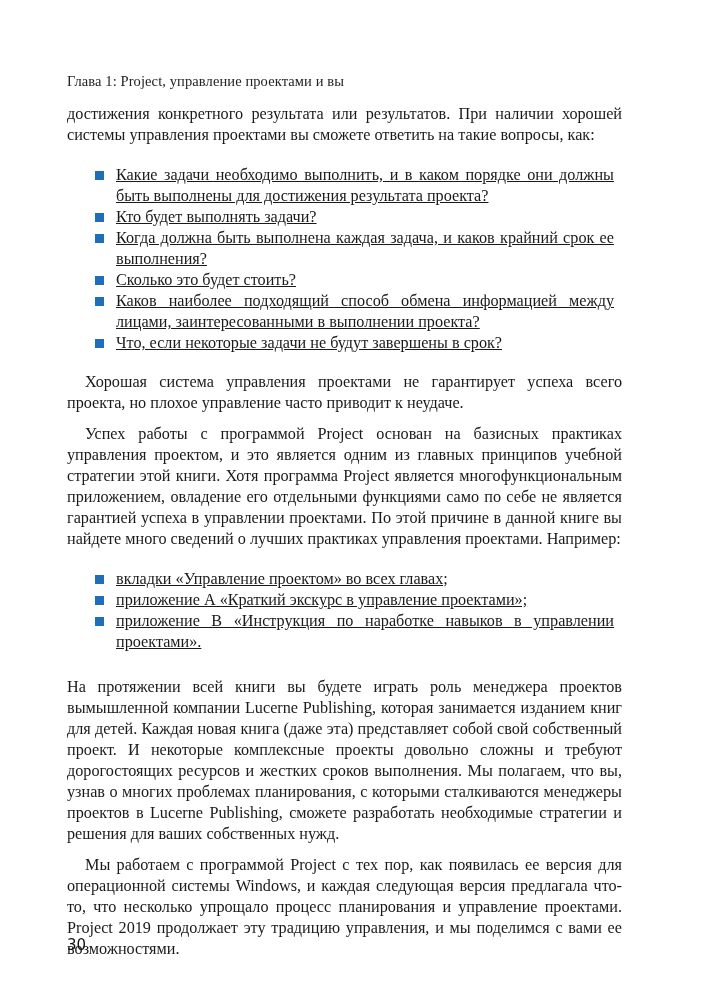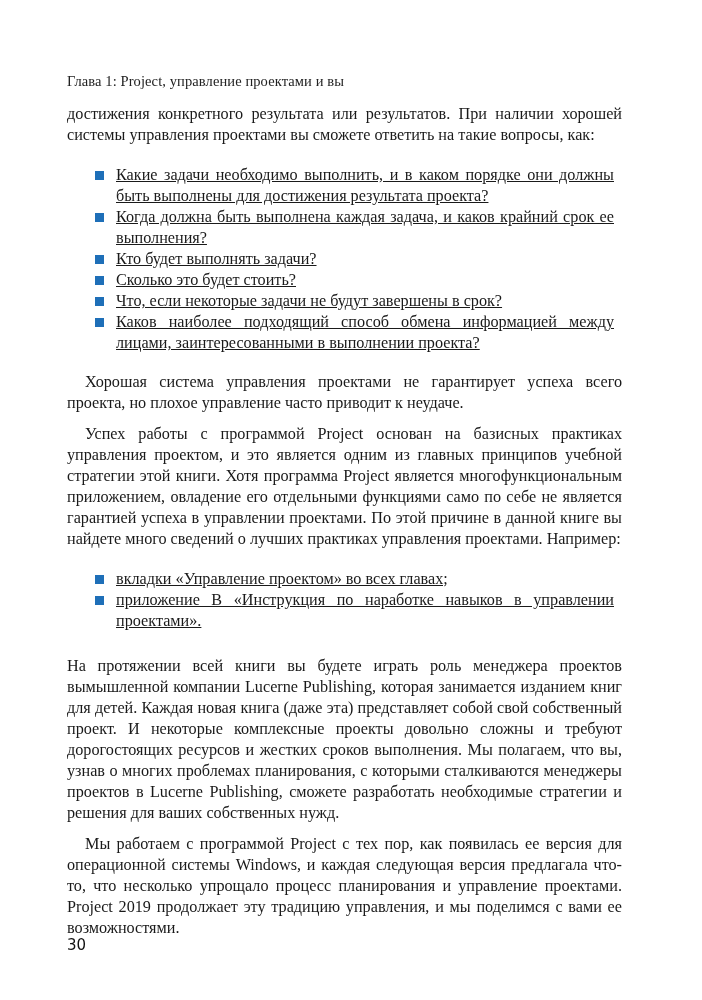--- a/index.html
+++ b/index.html
@@ -83,40 +83,40 @@
 
 <div class="running-head">Глава 1: Project, управление проектами и вы</div>
 
 <div class="content">
   <p class="p-noindent">достижения конкретного результата или результатов. При наличии хорошей системы управления проектами вы сможете ответить на такие вопросы, как:</p>
 
   <div class="spacer-m"></div>
 
   <ul class="blist">
     <li><span class="bullet"></span><span>Какие задачи необходимо выполнить, и в каком порядке они должны быть выполнены для достижения результата проекта?</span></li>
+    <li><span class="bullet"></span><span>Кто будет выполнять задачи?</span></li>
     <li><span class="bullet"></span><span>Когда должна быть выполнена каждая задача, и каков крайний срок ее выполнения?</span></li>
-    <li><span class="bullet"></span><span>Кто будет выполнять задачи?</span></li>
     <li><span class="bullet"></span><span>Сколько это будет стоить?</span></li>
+    <li><span class="bullet"></span><span>Каков наиболее подходящий способ обмена информацией между лицами, заинтересованными в выполнении проекта?</span></li>
     <li><span class="bullet"></span><span>Что, если некоторые задачи не будут завершены в срок?</span></li>
-    <li><span class="bullet"></span><span>Каков наиболее подходящий способ обмена информацией между лицами, заинтересованными в выполнении проекта?</span></li>
   </ul>
 
   <div class="spacer-s"></div>
 
   <p class="p-indent">Хорошая система управления проектами не гарантирует успеха всего проекта, но плохое управление часто приводит к неудаче.</p>
 
   <div class="spacer-s"></div>
 
   <p class="p-indent">Успех работы с программой Project основан на базисных практиках управления проектом, и это является одним из главных принципов учебной стратегии этой книги. Хотя программа Project является многофункциональным приложением, овладение его отдельными функциями само по себе не является гарантией успеха в управлении проектами. По этой причине в данной книге вы найдете много сведений о лучших практиках управления проектами. Например:</p>
 
   <div class="spacer-m"></div>
 
   <ul class="blist">
     <li><span class="bullet"></span><span>вкладки «Управление проектом» во всех главах;</span></li>
-    <li><span class="bullet"></span></li>
+    <li><span class="bullet"></span><span>приложение А «Краткий экскурс в управление проектами»;</span></li>
     <li><span class="bullet"></span><span>приложение В «Инструкция по наработке навыков в управлении проектами».</span></li>
   </ul>
 
   <div style="height:12px"></div>
 
 
   <div style="height:4px"></div>
 
   <p class="p-noindent">На протяжении всей книги вы будете играть роль менеджера проектов вымышленной компании Lucerne Publishing, которая занимается изданием книг для детей. Каждая новая книга (даже эта) представляет собой свой собственный проект. И некоторые комплексные проекты довольно сложны и требуют дорогостоящих ресурсов и жестких сроков выполнения. Мы полагаем, что вы, узнав о многих проблемах планирования, с которыми сталкиваются менеджеры проектов в Lucerne Publishing, сможете разработать необходимые стратегии и решения для ваших собственных нужд.</p>
 

